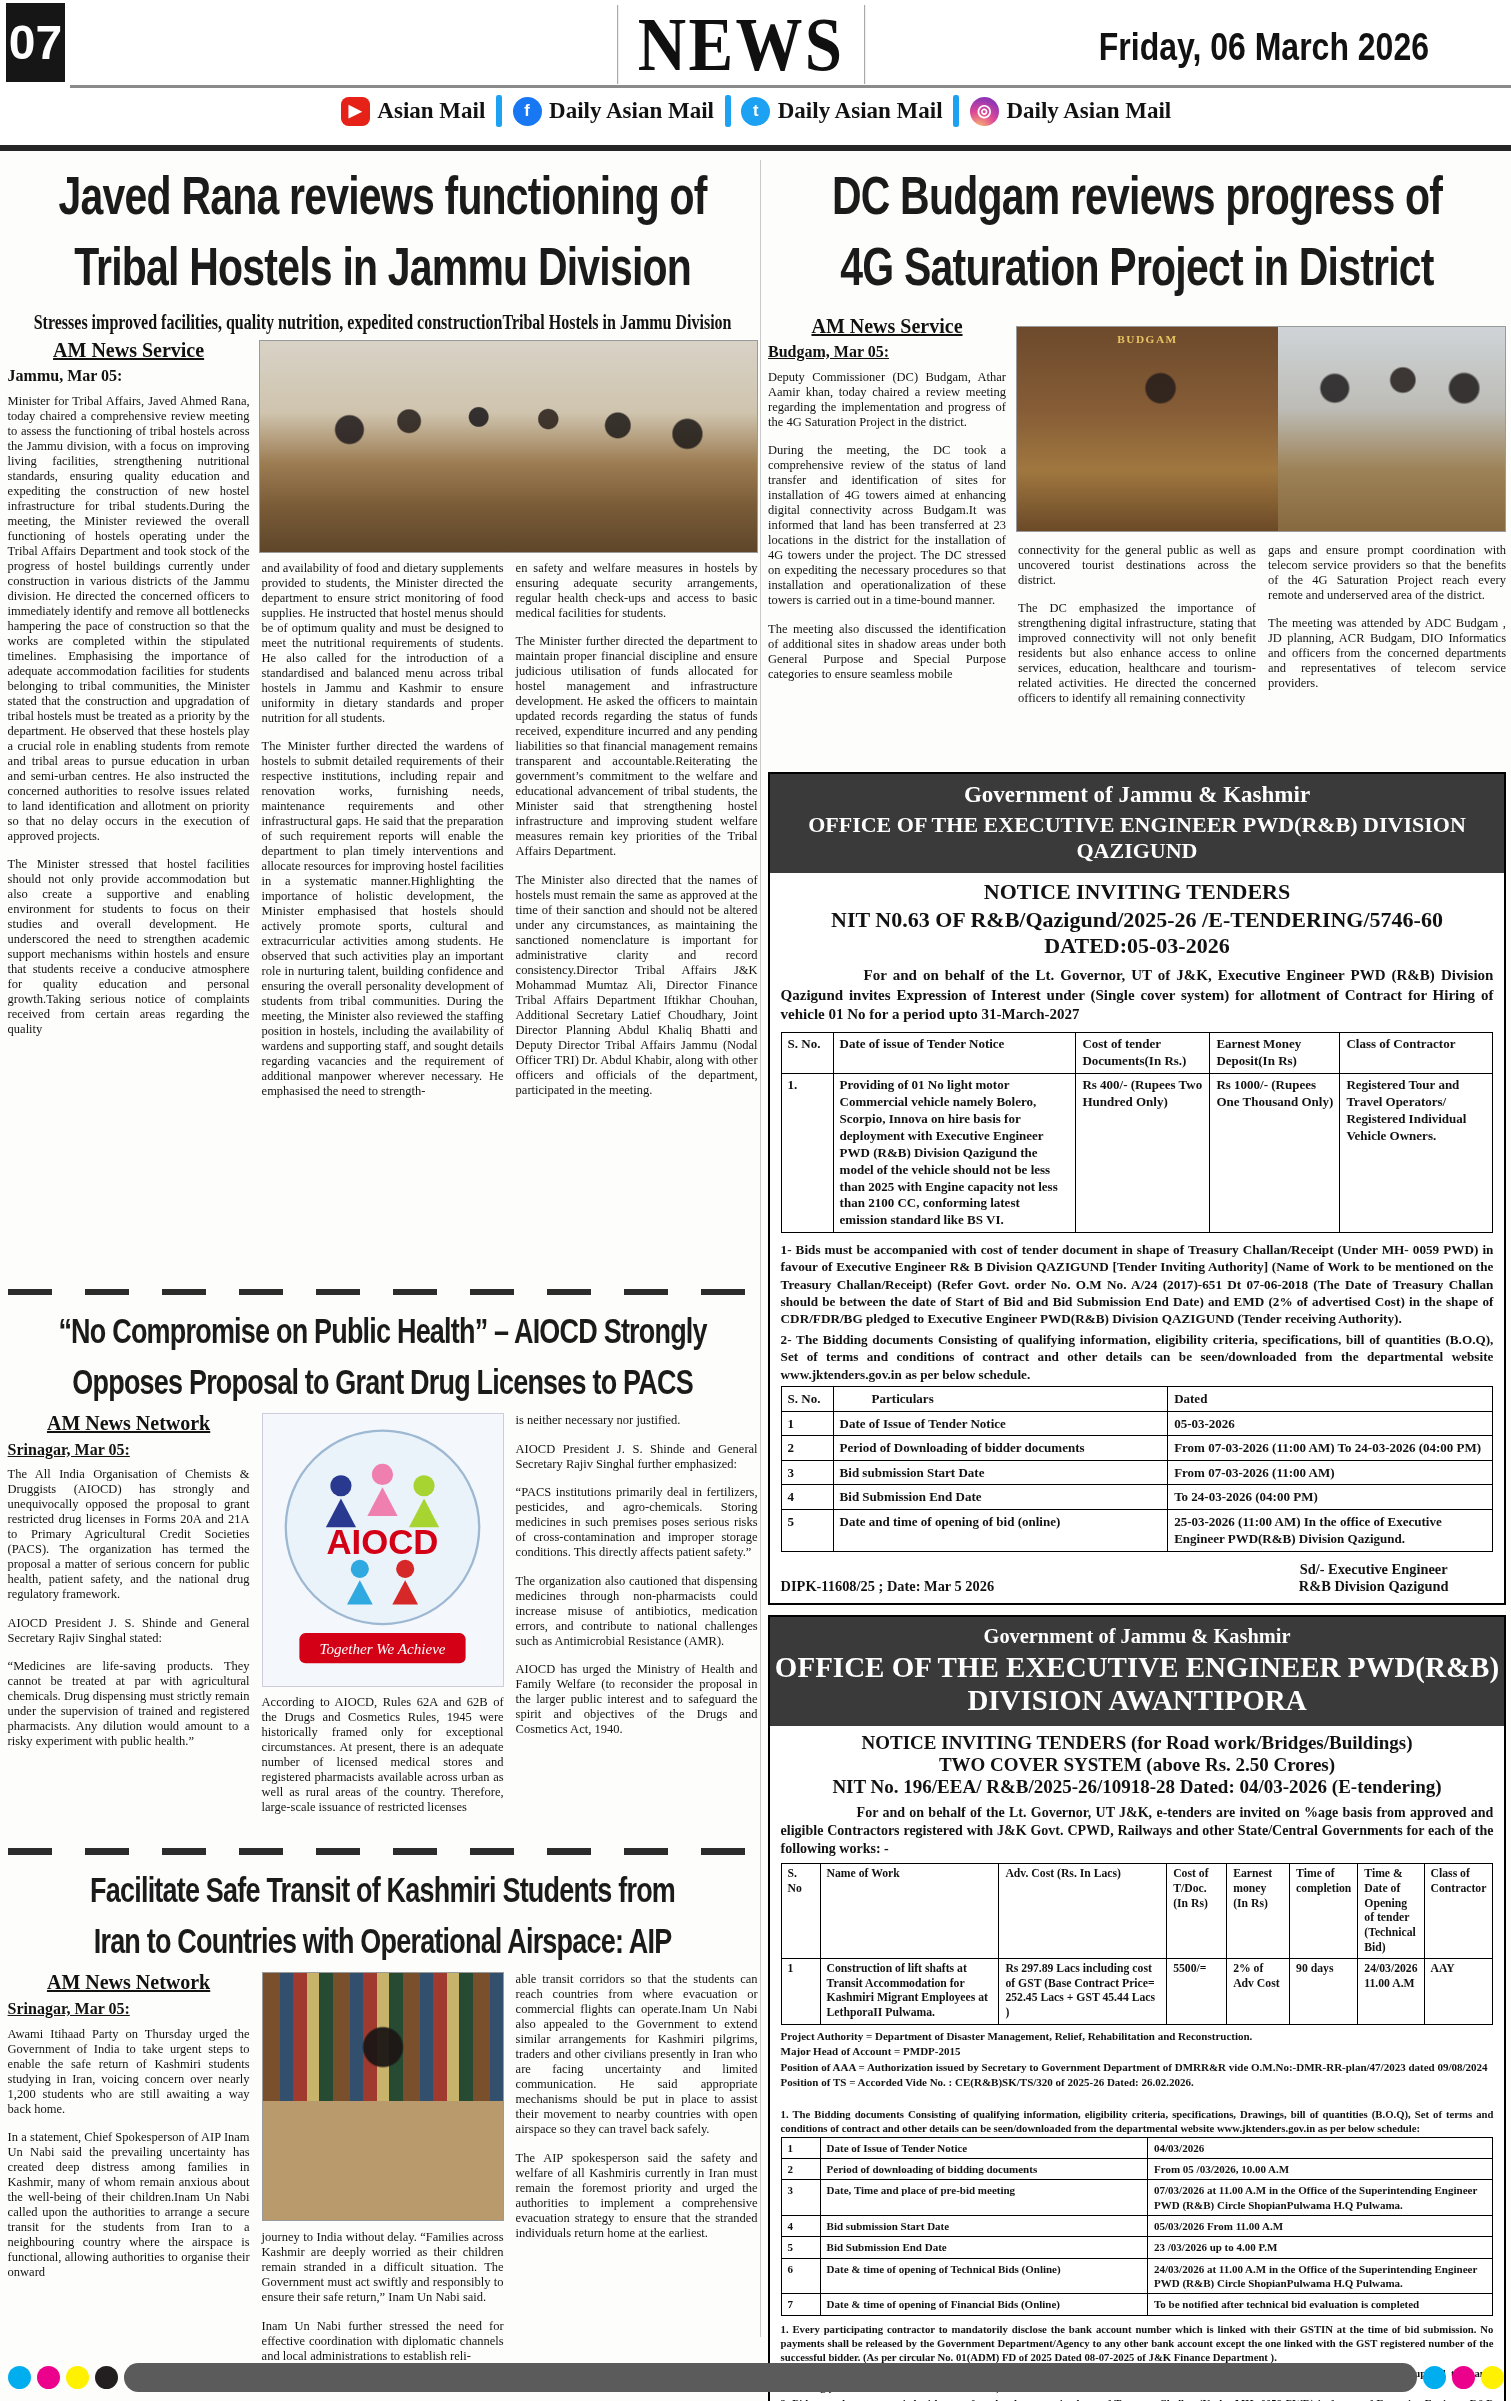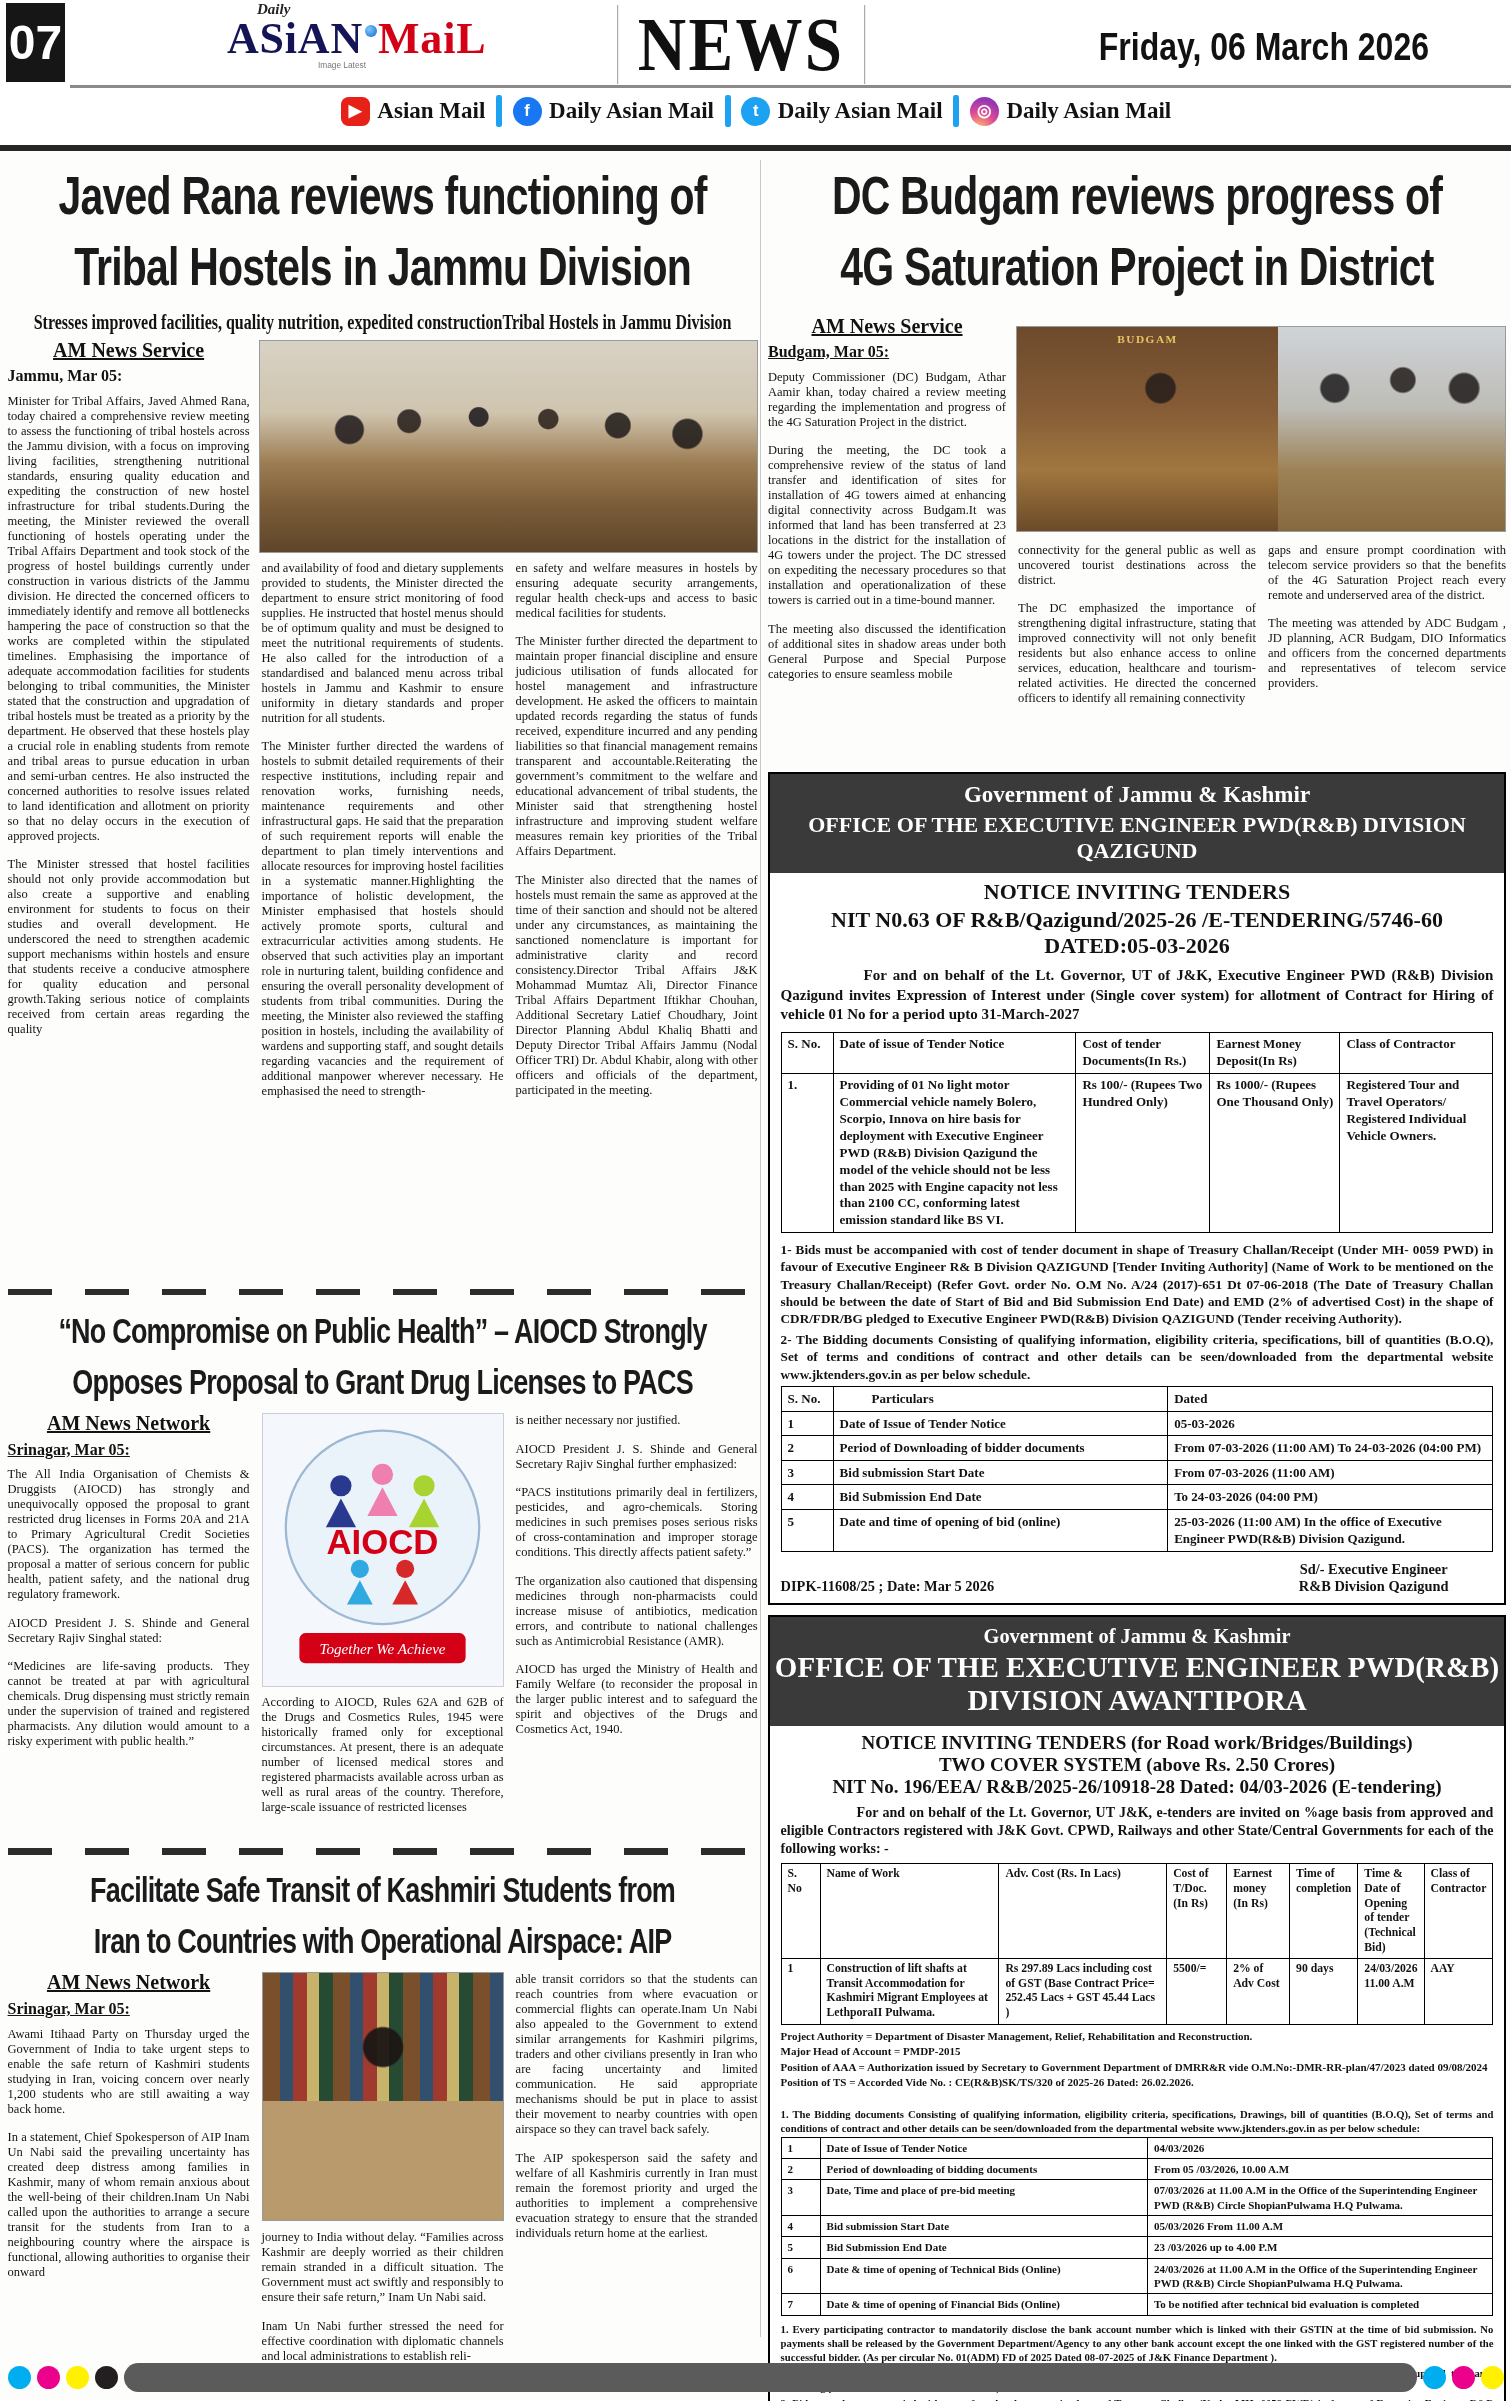--- a/index.html
+++ b/index.html
@@ -111,25 +111,20 @@
   .dot{width:23px;height:23px;border-radius:50%;}
   .c-c{background:#00adee;}.c-m{background:#ec018c;}.c-y{background:#fff100;}.c-k{background:#231f20;}
   .gbar{flex:1;height:29px;background:#5b5b5b;border-radius:14.4px;}
 </style>
 </head>
 <body>
 
 <div class="mast">
   <div class="pagenum">07</div>
   <div class="mr1"></div>
-  <div class="logo">
-    <div class="daily">Daily</div>
-    <div class="big"><span class="asian">ASiAN</span><span class="globe"></span><span class="mail">MaiL</span></div>
-    <div class="sub-logo">Image Latest</div>
-  </div>
   <div class="newsword">
       <span>NEWS</span>
     </div>
   <div class="mdate">Friday, 06 March 2026</div>
   <div class="social">
     <div class="soc-item">
         <span class="sicon yt">▶</span>
         <span>Asian Mail</span>
       </div>
     <div class="sep"></div>
@@ -306,21 +301,21 @@
             <tr>
           <th style="width:39px;">S. No.</th>
           <th>Date of issue of Tender Notice</th>
           <th style="width:121px;">Cost of tender Documents(In Rs.)</th>
           <th style="width:117px;">Earnest Money Deposit(In Rs)</th>
           <th style="width:140px;">Class of Contractor</th>
         </tr>
         <tr>
           <td>1.</td>
           <td>Providing of 01 No light motor Commercial vehicle namely Bolero, Scorpio, Innova on hire basis for deployment with Executive Engineer PWD (R&amp;B) Division Qazigund the model of the vehicle should not be less than 2025 with Engine capacity not less than 2100 CC, conforming latest emission standard like BS VI.</td>
-          <td>Rs 100/- (Rupees Two Hundred Only)</td>
+          <td>Rs 400/- (Rupees Two Hundred Only)</td>
           <td>Rs 1000/- (Rupees One Thousand Only)</td>
           <td>Registered Tour and Travel Operators/ Registered Individual Vehicle Owners.</td>
         </tr>
       </tbody>
         </table>
       <div class="tnotes">
         <p>1- Bids must be accompanied with cost of tender document in shape of Treasury Challan/Receipt (Under MH- 0059 PWD) in favour of Executive Engineer R&amp; B Division QAZIGUND [Tender Inviting Authority] (Name of Work to be mentioned on the Treasury Challan/Receipt) (Refer Govt. order No. O.M No. A/24 (2017)-651 Dt 07-06-2018 (The Date of Treasury Challan should be between the date of Start of Bid and Bid Submission End Date) and EMD (2% of advertised Cost) in the shape of CDR/FDR/BG pledged to Executive Engineer PWD(R&amp;B) Division QAZIGUND (Tender receiving Authority).</p>
         <p>2- The Bidding documents Consisting of qualifying information, eligibility criteria, specifications, bill of quantities (B.O.Q), Set of terms and conditions of contract and other details can be seen/downloaded from the departmental website www.jktenders.gov.in as per below schedule.</p>
       </div>
       <table class="tt tt2">

